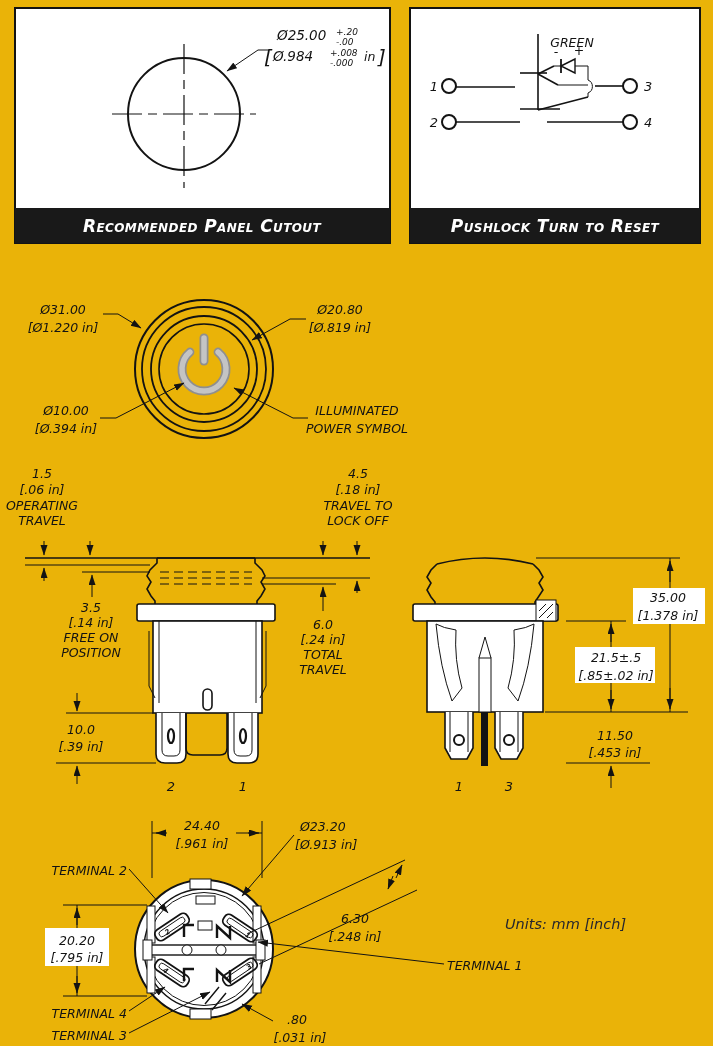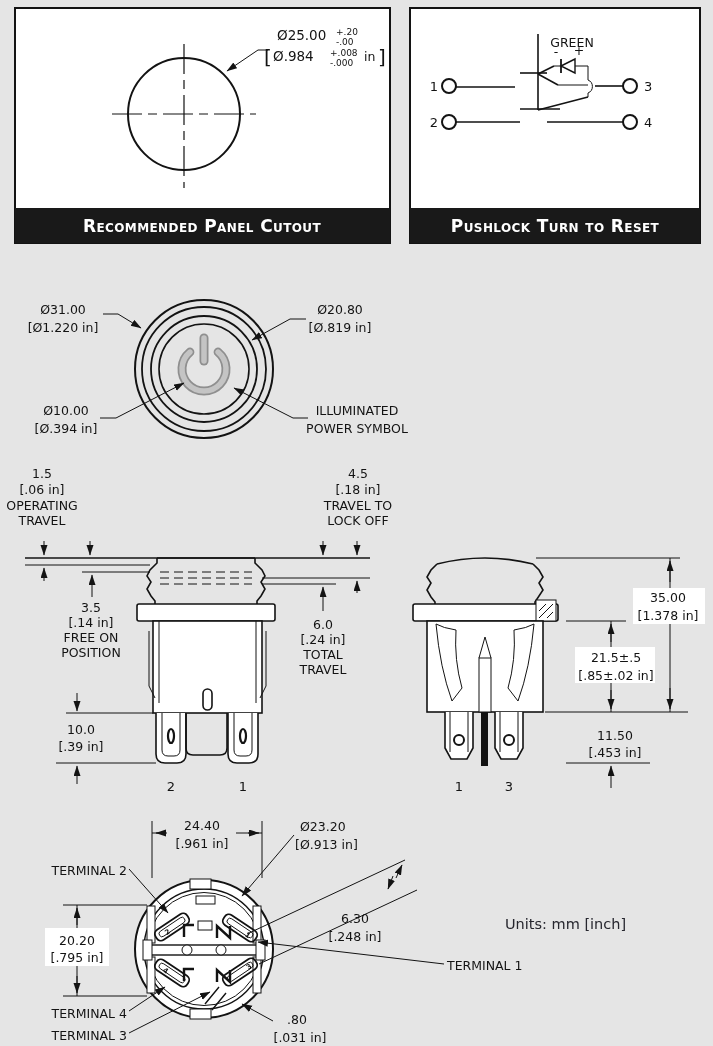--- a/index.html
+++ b/index.html
@@ -1,16 +1,16 @@
 <!DOCTYPE html>
 <html><head>
 <meta charset="utf-8">
 <style>
   html,body{margin:0;padding:0;background:#ffffff;}
-  #page{position:relative;width:713px;height:1046px;background:#e5e5e5;overflow:hidden;}
+  #page{position:relative;width:713px;height:1046px;background:#eab308;overflow:hidden;font-style:italic;}
   svg{display:block;}
   svg text{font-family:"DejaVu Sans","Liberation Sans",sans-serif;fill:#131313;}
   .dim{font-size:12.5px;}
   .dimbig{font-size:13.5px;}
   .dimsm{font-size:9px;}
   .brk{font-size:20px;}
   .pin{font-size:13px;}
   .stamp{font-size:7px;font-weight:bold;}
   .units{font-size:14.5px;fill:#26262e;}
   .ttl{font-size:17px;font-weight:bold;font-variant:small-caps;letter-spacing:.4px;fill:#ffffff;}

